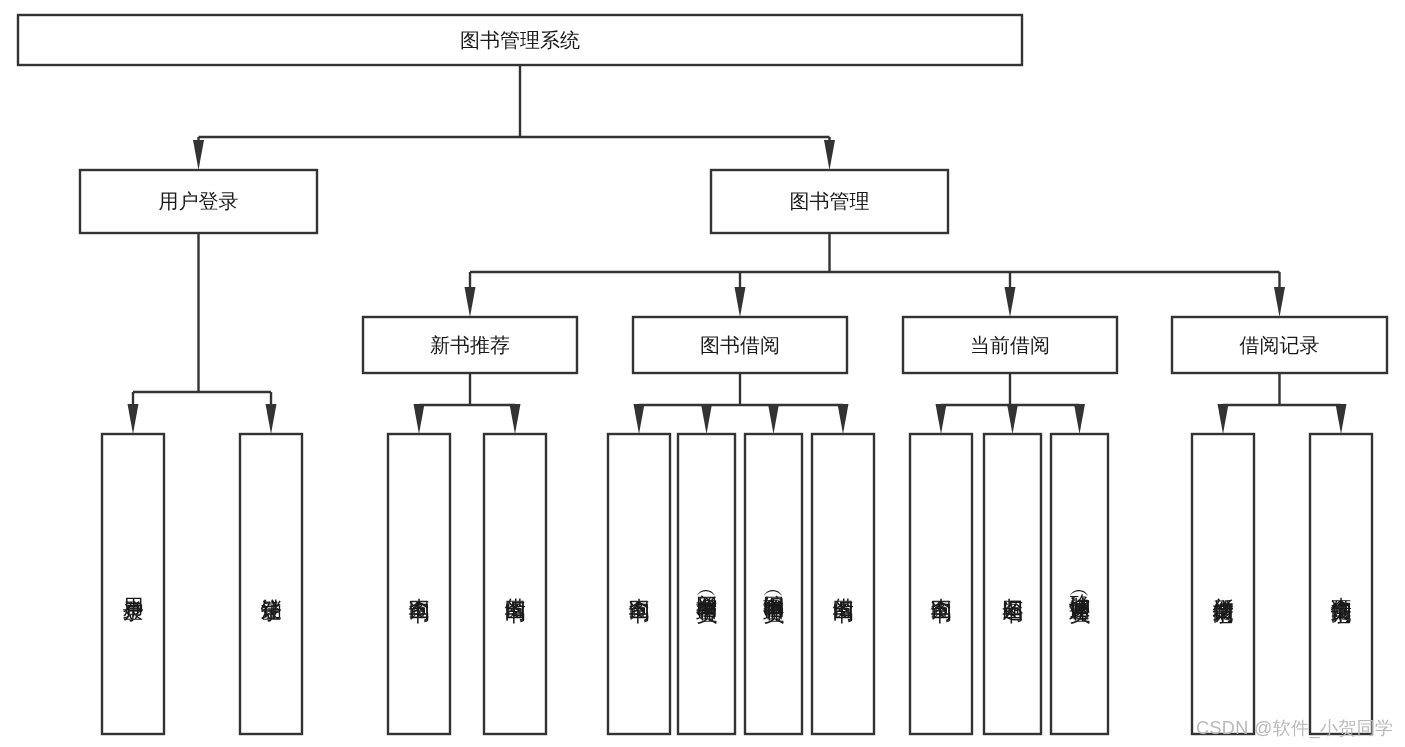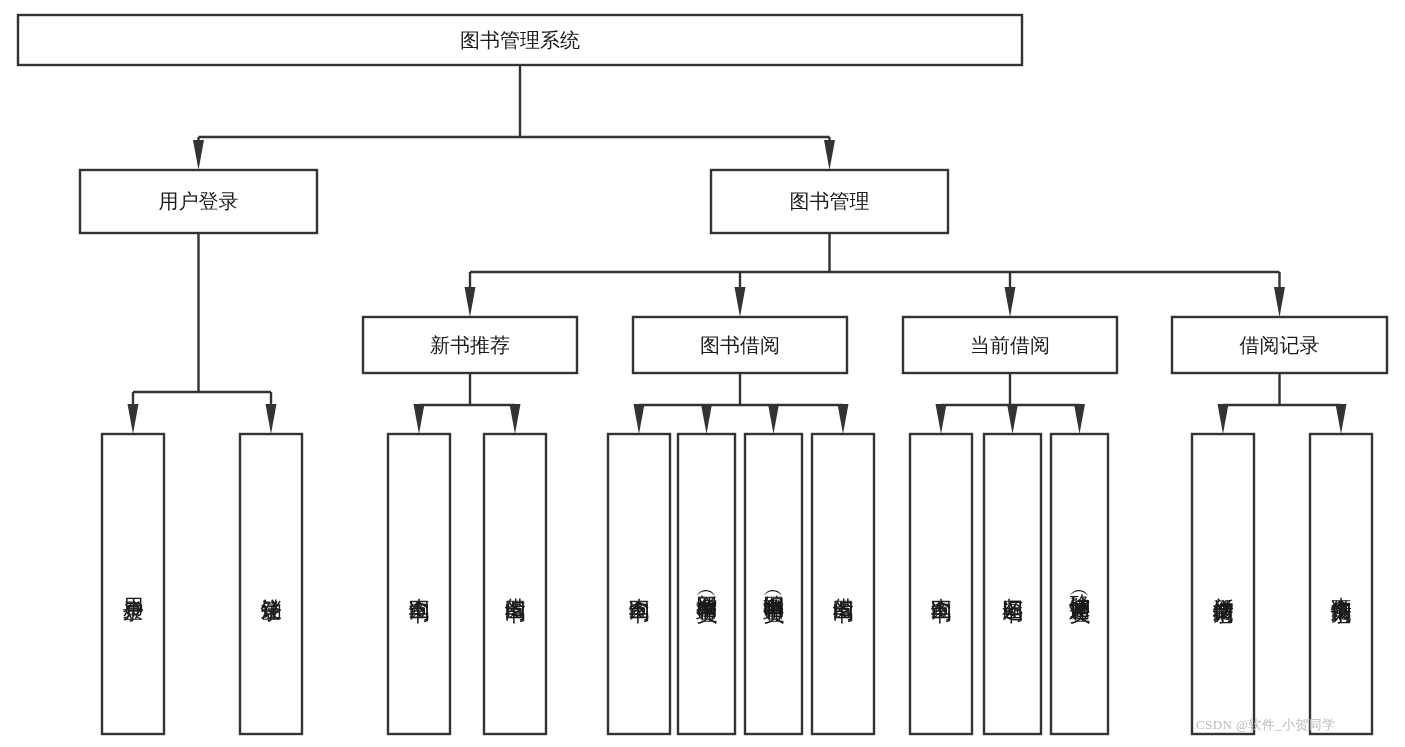--- a/index.html
+++ b/index.html
@@ -60,22 +60,22 @@
     color: #1a1a1a;
     white-space: nowrap;
     display: flex;
     align-items: center;
     justify-content: center;
     text-align: center;
     pointer-events: none;
   }
   .watermark {
     position: absolute;
-    font-family: Liberation Serif, serif;
-    font-size: 13px;
+    font-family: Liberation Sans, sans-serif;
+    font-size: 18px;
     color: #b9b9b9;
     white-space: nowrap;
     letter-spacing: 0.4px;
   }
 </style>
 </head>
 <body>
 
 <div id="diagram-root">
 

